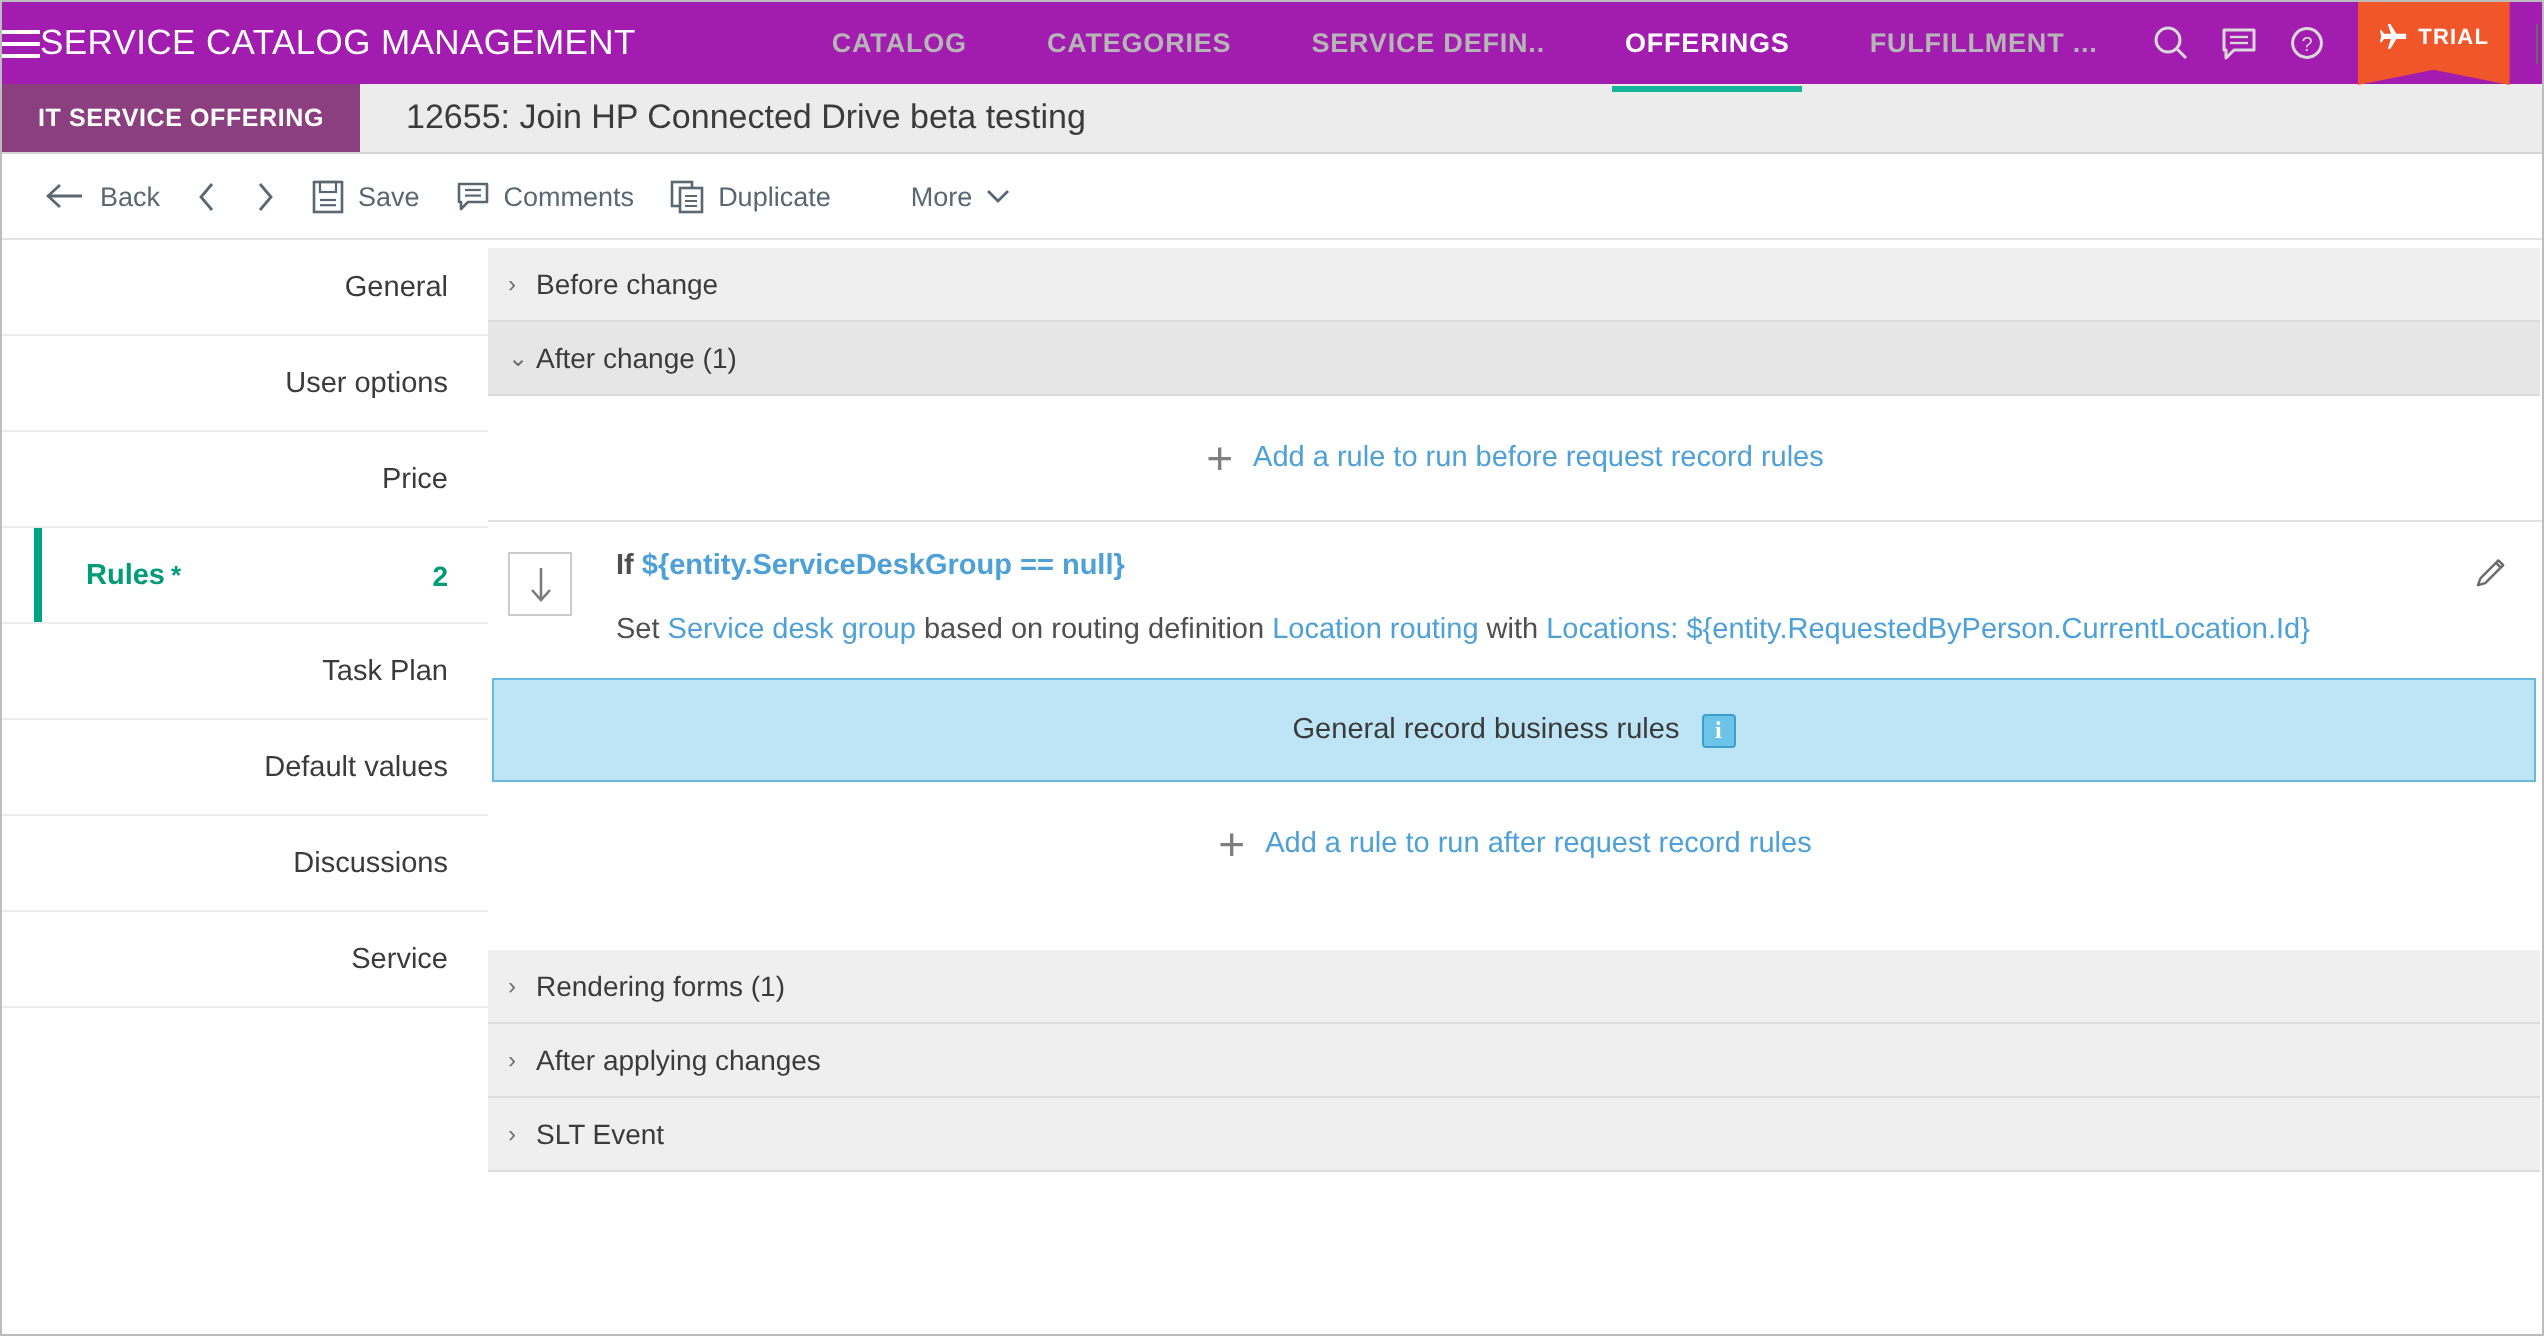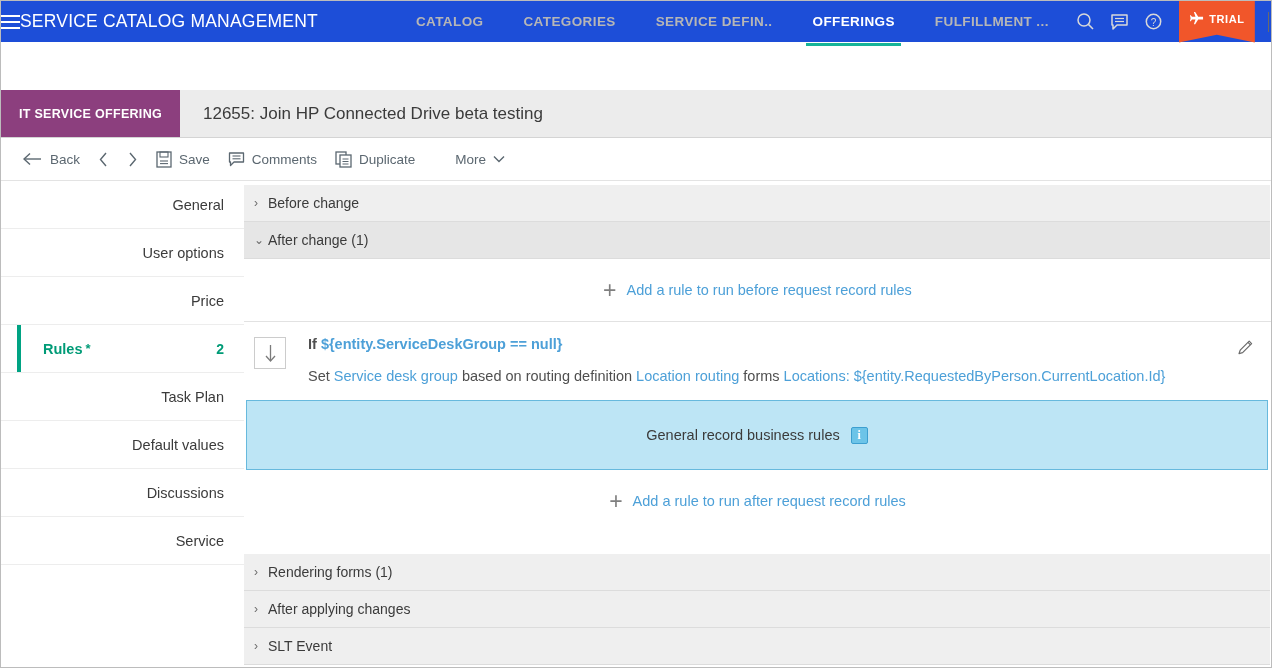--- a/index.html
+++ b/index.html
@@ -7,21 +7,21 @@
     width: 1272px; height: 668px;
     font-family: "Liberation Sans", sans-serif;
     background: #ffffff;
     overflow: hidden;
   }
   body { border: 1px solid #bcbcbc; width: 1272px; height: 668px; }
 
   
   .topbar {
     height: 41px;
-    background: #1d4ed8;
+    background: #a21caf;
     display: flex;
     align-items: center;
     position: relative;
   }
   .hamburger {
     width: 46px; height: 41px;
     display: flex; flex-direction: column;
     align-items: center; justify-content: center;
     gap: 4px; cursor: pointer;
   }
@@ -83,25 +83,24 @@
     top: -3px;
     clip-path: polygon(0 0, 100% 0, 100% 100%, 50% 84%, 0 100%);
     cursor: pointer;
   }
   .divider-v {
     width: 1px; height: 20px; background: #6a6a6a; margin: 0 7px;
   }
 
   
   .crumbbar {
-    height: 48px;
+    height: 35px;
     background: #ececec;
     display: flex; align-items: stretch;
     border-bottom: 1px solid #d4d4d4;
-    margin-top: 48px;
   }
   .type-badge {
     background: #8c3f7e;
     color: #ffffff;
     font-size: 12.5px;
     font-weight: bold;
     letter-spacing: 0.3px;
     display: flex; align-items: center;
     padding: 0 18px;
     white-space: nowrap;
@@ -247,21 +246,21 @@
   .lnk { color: #4da0d8; cursor: pointer; }
   .pencil {
     position: absolute;
     right: 16px; top: 16px;
     cursor: pointer;
   }
 
   .biz-band {
     background: #bde5f5;
     border: 1px solid #67b9dd;
-    height: 70px;
+    height: 52px;
     display: flex; align-items: center; justify-content: center;
     gap: 11px;
     margin: 0 3px 0 2px;
     cursor: pointer;
   }
   .biz-band-label { font-size: 14.5px; color: #3b3b3b; }
   .info-icon {
     width: 17px; height: 17px;
     border: 1px solid #3d9fd0;
     background: #6cc4e8;
@@ -440,21 +439,21 @@
           <svg width="13" height="19" viewBox="0 0 13 19">
             <line x1="6.5" y1="1" x2="6.5" y2="16.5" stroke="#7b7b7b" stroke-width="1.3"></line>
             <polyline points="2,12 6.5,17 11,12" fill="none" stroke="#7b7b7b" stroke-width="1.3"></polyline>
           </svg>
         </div>
         <div class="rule-text">
           <div class="rule-if">
             <span>If </span><span class="lnk">${entity.ServiceDeskGroup == null}</span>
           </div>
           <div class="rule-set">
-            <span>Set </span><span class="lnk">Service desk group</span><span> based on routing definition </span><span class="lnk">Location routing</span><span> forms </span><span class="lnk">Locations: ${entity.RequestedByPerson.CurrentLocation.Id}</span>
+            <span>Set </span><span class="lnk">Service desk group</span><span> based on routing definition </span><span class="lnk">Location routing</span><span> with </span><span class="lnk">Locations: ${entity.RequestedByPerson.CurrentLocation.Id}</span>
           </div>
         </div>
         <div class="pencil">
           <svg width="19" height="19" viewBox="0 0 19 19">
             <path d="M3 15.6 4.2 12.2 13.2 3.2 15.6 5.6 6.6 14.6Z" fill="none" stroke="#6a6a6a" stroke-width="1.2" stroke-linejoin="round"></path>
             <line x1="12" y1="4.4" x2="14.4" y2="6.8" stroke="#6a6a6a" stroke-width="1.2"></line>
           </svg>
         </div>
       </div>
 

